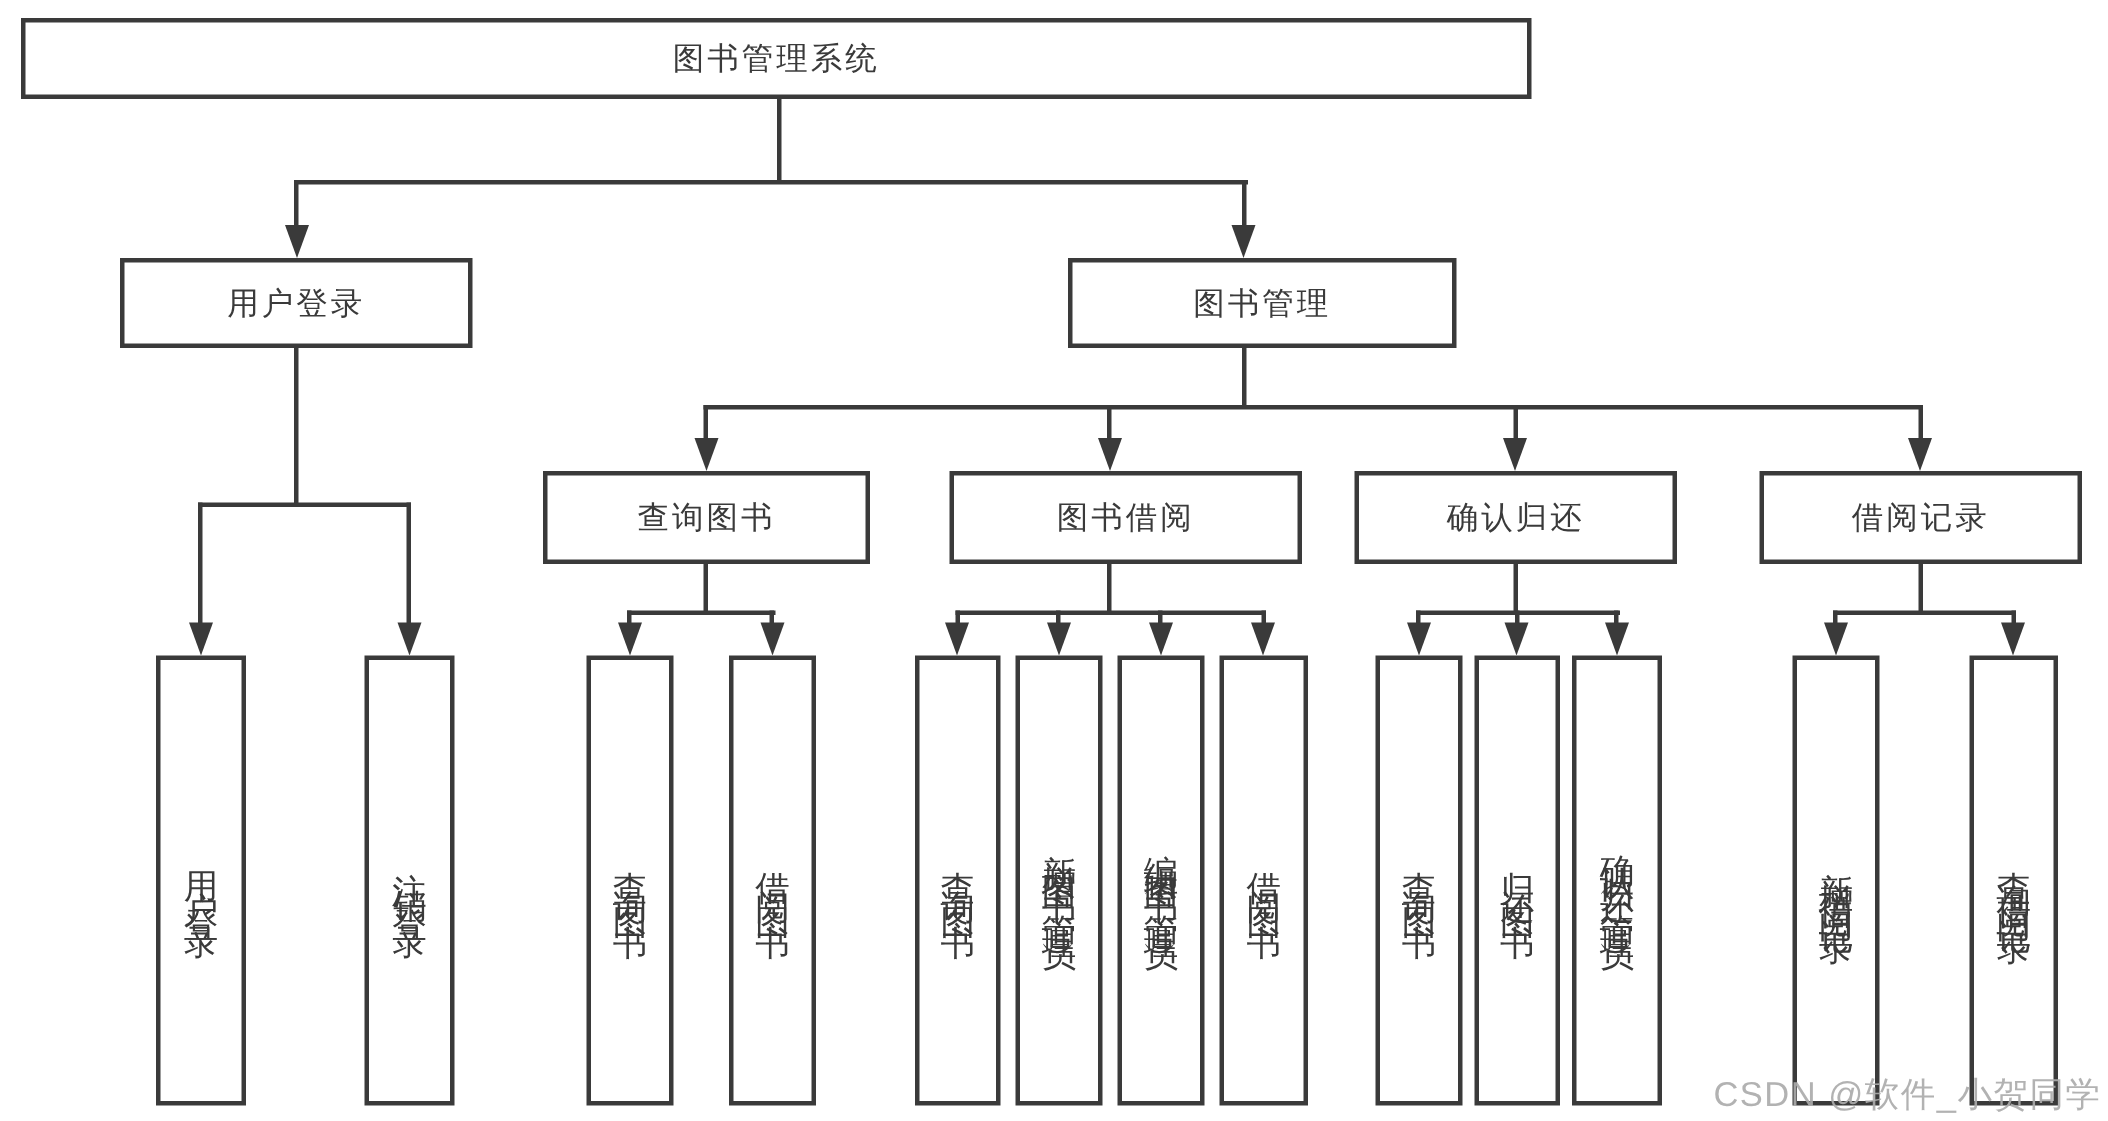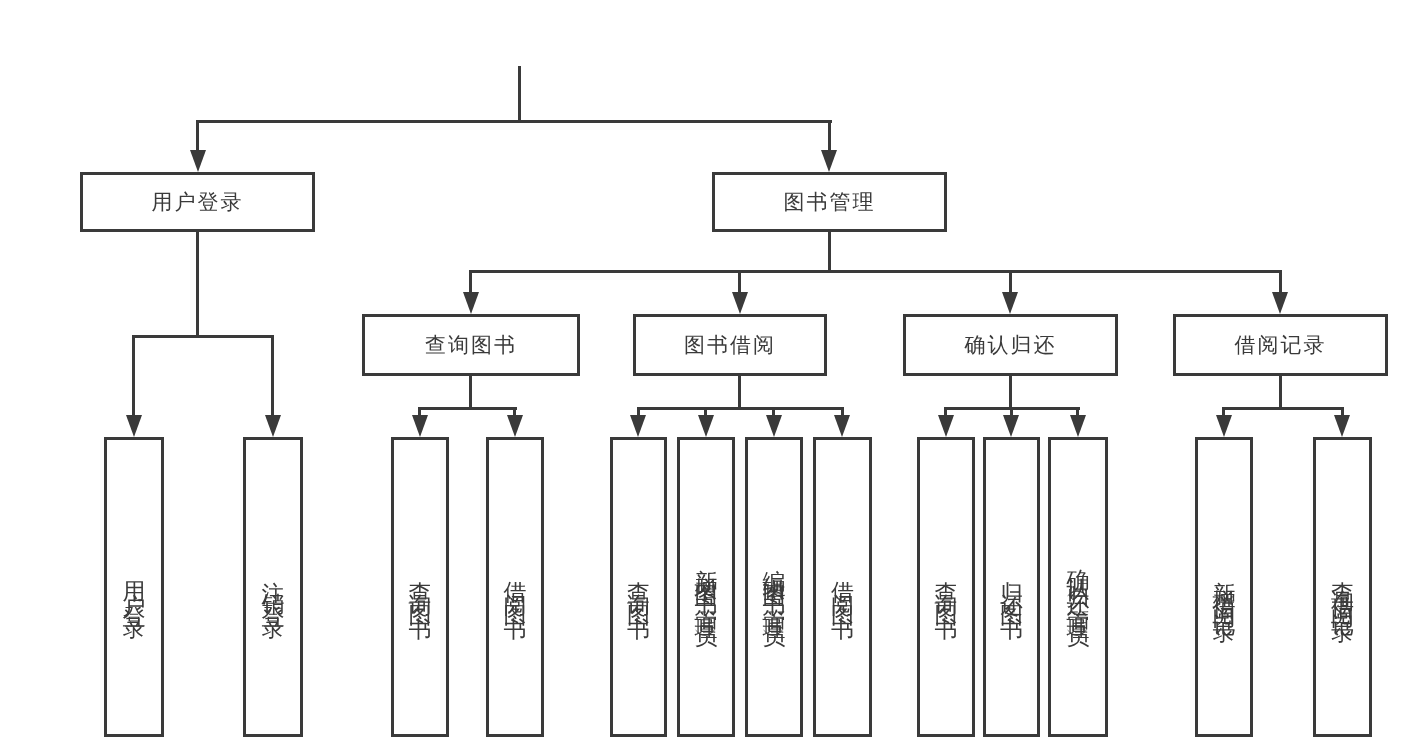--- a/index.html
+++ b/index.html
@@ -85,32 +85,35 @@
   <div class="line" style="left:1076px; top:407px; width:3px; height:12px;"></div>
   <div class="arrow" style="left:1070px; top:415px;"></div>
 
   <div class="line" style="left:1279px; top:376px; width:3px; height:34px;"></div>
   <div class="line" style="left:1222px; top:407px; width:122px; height:3px;"></div>
   <div class="line" style="left:1222px; top:407px; width:3px; height:12px;"></div>
   <div class="arrow" style="left:1216px; top:415px;"></div>
   <div class="line" style="left:1341px; top:407px; width:3px; height:12px;"></div>
   <div class="arrow" style="left:1334px; top:415px;"></div>
 
+  <div class="box" style="left:14px; top:12px; width:1007px; height:54px;">
+    <span class="hlabel">图书管理系统</span>
+  </div>
 
   <div class="box" style="left:80px; top:172px; width:235px; height:60px;">
     <span class="hlabel">用户登录</span>
   </div>
-  <div class="box" style="left:712px; top:172px; width:235px; height:60px;">
+  <div class="box" style="left:712px; top:172px; width:259px; height:60px;">
     <span class="hlabel">图书管理</span>
   </div>
 
   <div class="box" style="left:362px; top:314px; width:218px; height:62px;">
     <span class="hlabel">查询图书</span>
   </div>
-  <div class="box" style="left:633px; top:314px; width:194px; height:62px;">
+  <div class="box" style="left:633px; top:314px; width:235px; height:62px;">
     <span class="hlabel">图书借阅</span>
   </div>
   <div class="box" style="left:903px; top:314px; width:215px; height:62px;">
     <span class="hlabel">确认归还</span>
   </div>
   <div class="box" style="left:1173px; top:314px; width:215px; height:62px;">
     <span class="hlabel">借阅记录</span>
   </div>
 
   <div class="box" style="left:104px; top:437px; width:60px; height:300px;">
@@ -150,14 +153,15 @@
     <span class="vlabel long">确认归还（管理员）</span>
   </div>
 
   <div class="box" style="left:1195px; top:437px; width:58px; height:300px;">
     <span class="vlabel long">新增借阅记录</span>
   </div>
   <div class="box" style="left:1313px; top:437px; width:59px; height:300px;">
     <span class="vlabel long">查询借阅记录</span>
   </div>
 
+  <div class="watermark">CSDN @软件_小贺同学</div>
 
 </div>
 
 </body></html>

